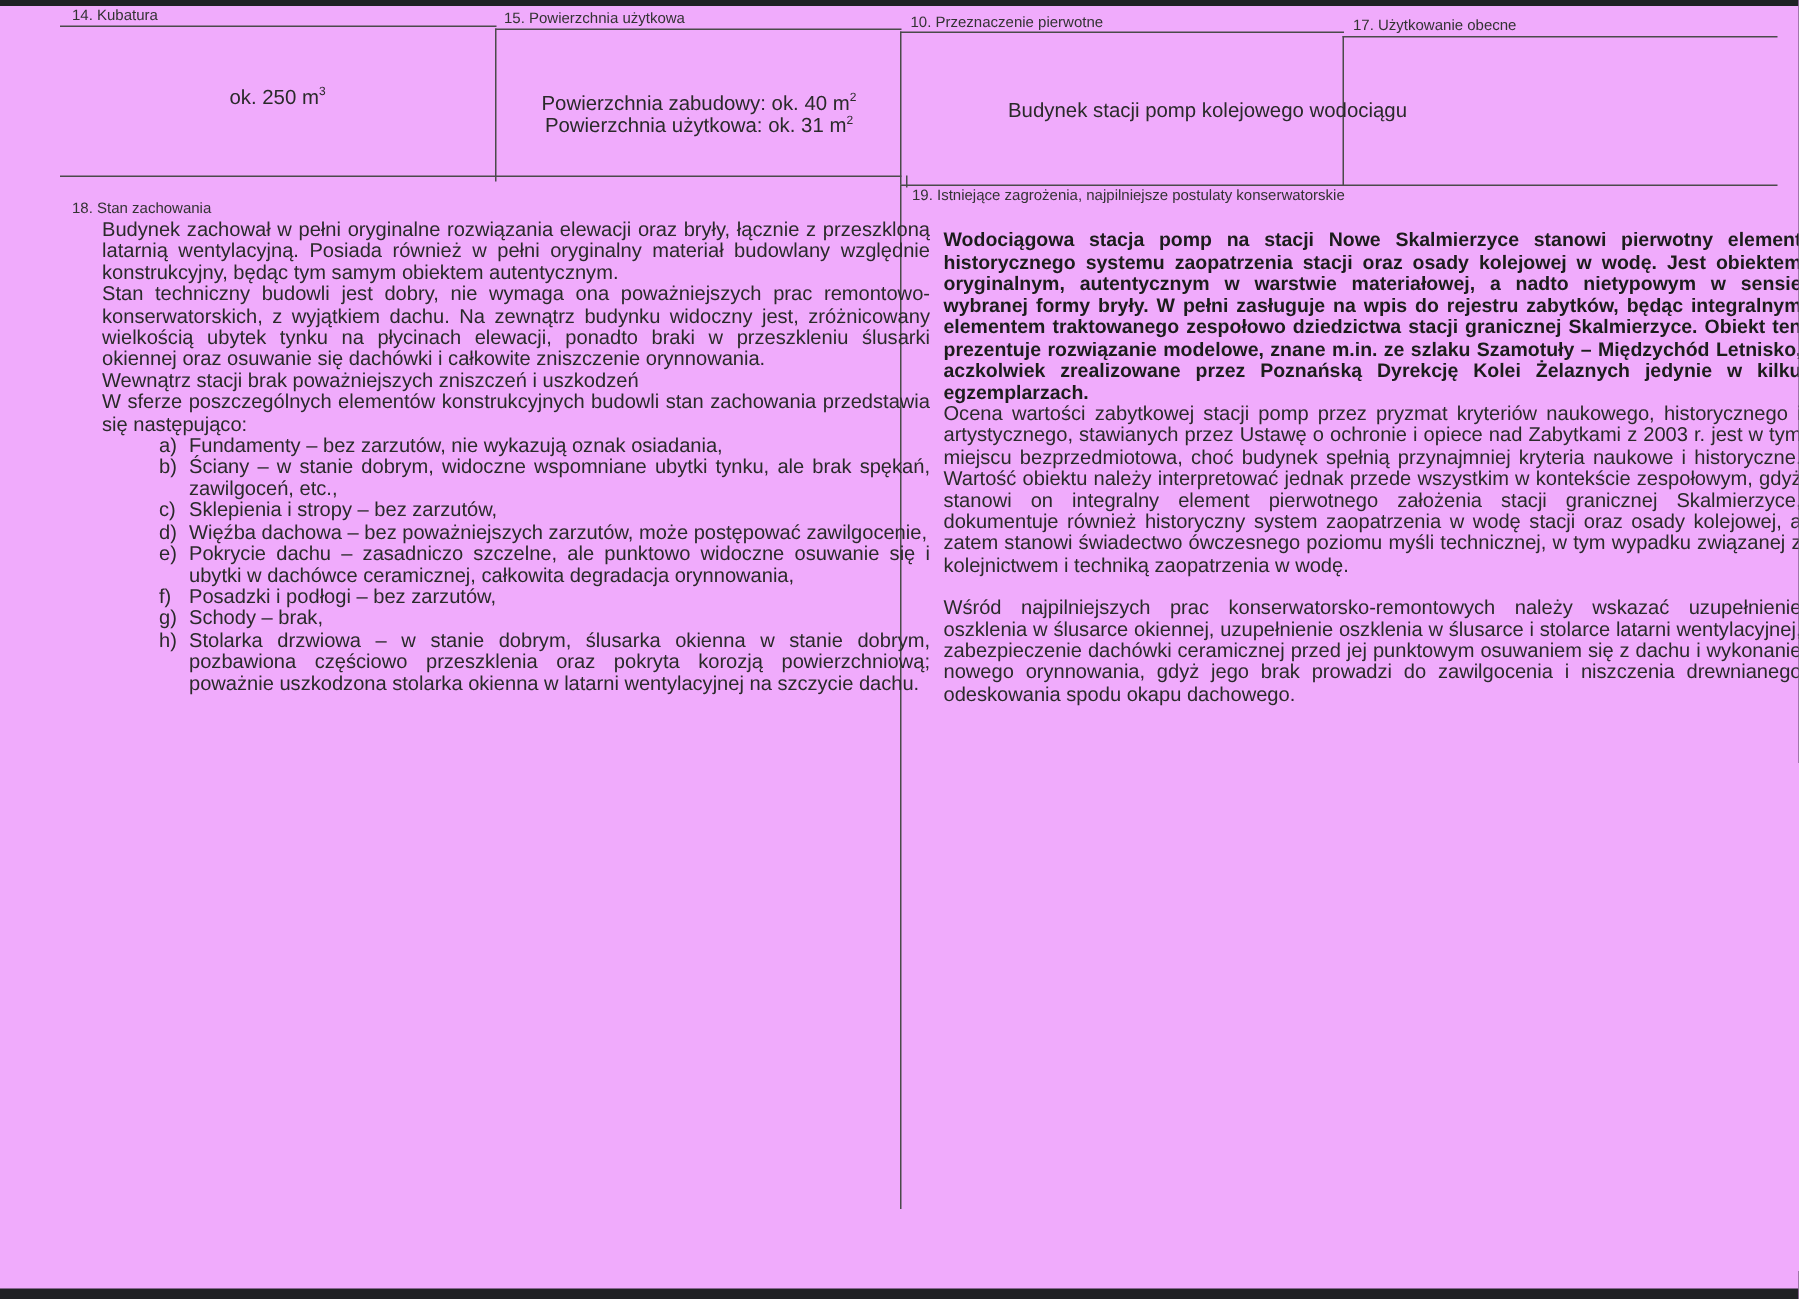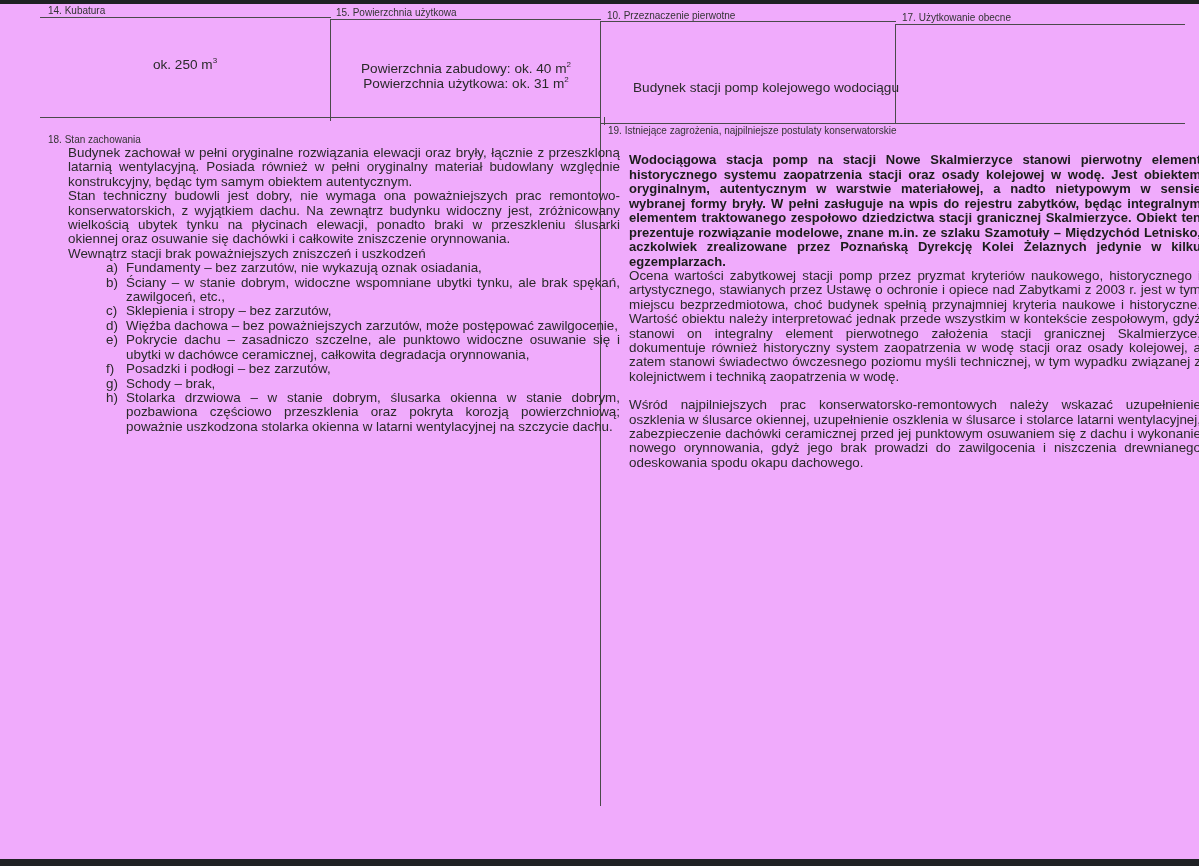--- a/index.html
+++ b/index.html
@@ -118,29 +118,30 @@
   <div class="cell-value" style="left:332px; top:57px; width:268px;">
     <div>
       <span>Powierzchnia zabudowy: ok. 40 m</span><sup>2</sup>
     </div>
     <div>
       <span>Powierzchnia użytkowa: ok. 31 m</span><sup>2</sup>
     </div>
   </div>
 
   <div class="field-label" style="left:607px; top:6px;">10. Przeznaczenie pierwotne</div>
-  <div class="cell-value" style="left:590px; top:62px; width:352px;margin-top:14px;">Budynek stacji pomp kolejowego wodociągu</div>
+  <div class="cell-value" style="left:629px; top:62px; width:352px;">Budynek stacji pomp kolejowego wodociągu</div>
 
   <div class="field-label" style="left:902px; top:8px;">17. Użytkowanie obecne</div>
 
   <div class="field-label" style="left:48px; top:114px;margin-top:16px;">18. Stan zachowania</div>
   <div class="text-block" style="left:46px; top:142px; width:552px;">
     <p>Budynek zachował w pełni oryginalne rozwiązania elewacji oraz bryły, łącznie z przeszkloną latarnią wentylacyjną. Posiada również w pełni oryginalny materiał budowlany względnie konstrukcyjny, będąc tym samym obiektem autentycznym.</p>
     <p>Stan techniczny budowli jest dobry, nie wymaga ona poważniejszych prac remontowo-konserwatorskich, z wyjątkiem dachu. Na zewnątrz budynku widoczny jest, zróżnicowany wielkością  ubytek tynku na płycinach elewacji, ponadto braki w przeszkleniu ślusarki okiennej oraz osuwanie się dachówki i całkowite zniszczenie orynnowania.</p>
     <p>Wewnątrz stacji brak poważniejszych zniszczeń i uszkodzeń</p>
+    <p>W sferze poszczególnych elementów konstrukcyjnych budowli stan zachowania przedstawia się następująco:</p>
     <ul class="list">
       <li><span class="marker">a)</span><span>Fundamenty – bez zarzutów, nie wykazują oznak osiadania,</span></li>
       <li><span class="marker">b)</span><span>Ściany – w stanie dobrym, widoczne wspomniane ubytki tynku, ale brak spękań, zawilgoceń, etc.,</span></li>
       <li><span class="marker">c)</span><span>Sklepienia i stropy – bez zarzutów,</span></li>
       <li><span class="marker">d)</span><span>Więźba dachowa – bez poważniejszych zarzutów, może postępować zawilgocenie,</span></li>
       <li><span class="marker">e)</span><span>Pokrycie dachu – zasadniczo szczelne, ale punktowo widoczne osuwanie się i ubytki w dachówce ceramicznej, całkowita degradacja orynnowania,</span></li>
       <li><span class="marker">f)</span><span>Posadzki i podłogi – bez zarzutów,</span></li>
       <li><span class="marker">g)</span><span>Schody – brak,</span></li>
       <li><span class="marker">h)</span><span>Stolarka drzwiowa – w stanie dobrym, ślusarka okienna w stanie dobrym, pozbawiona częściowo przeszklenia oraz pokryta korozją powierzchniową; poważnie uszkodzona stolarka okienna w latarni wentylacyjnej na szczycie dachu.</span></li>
     </ul>

